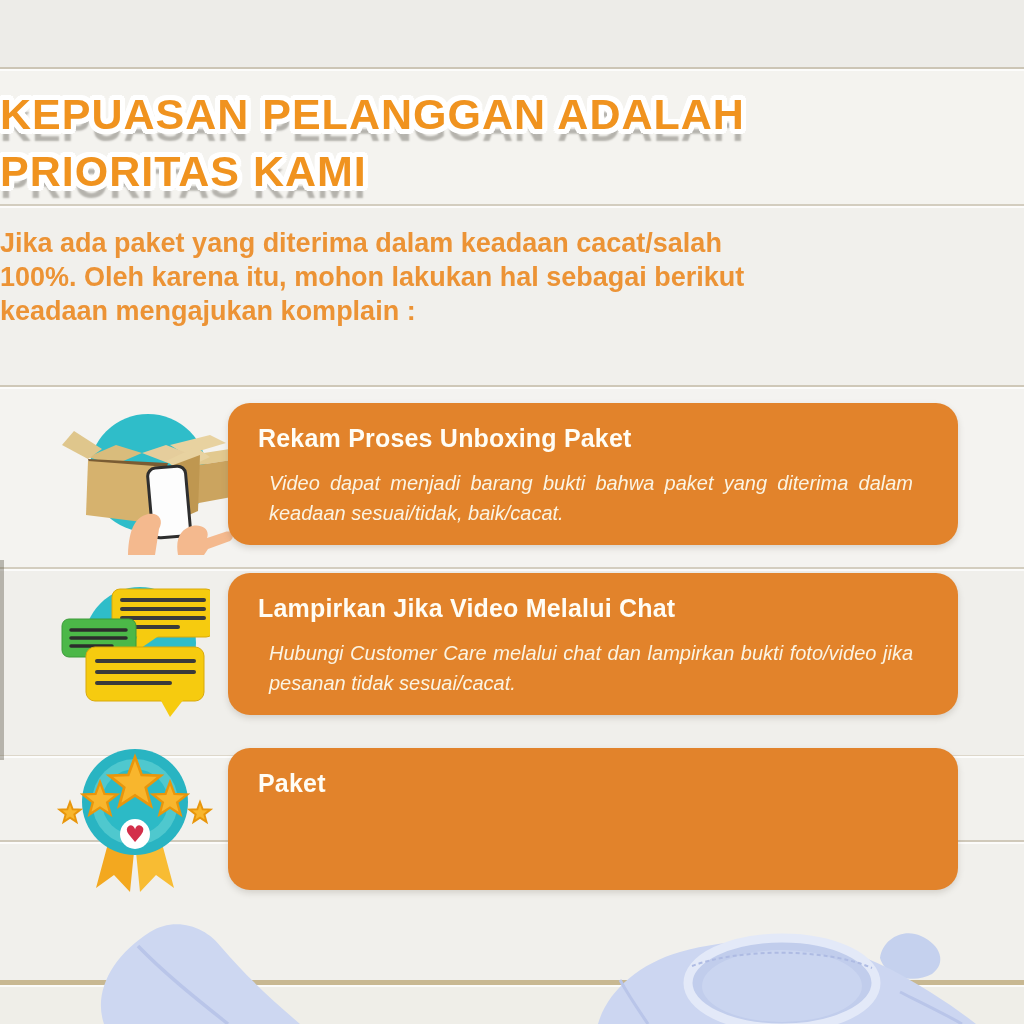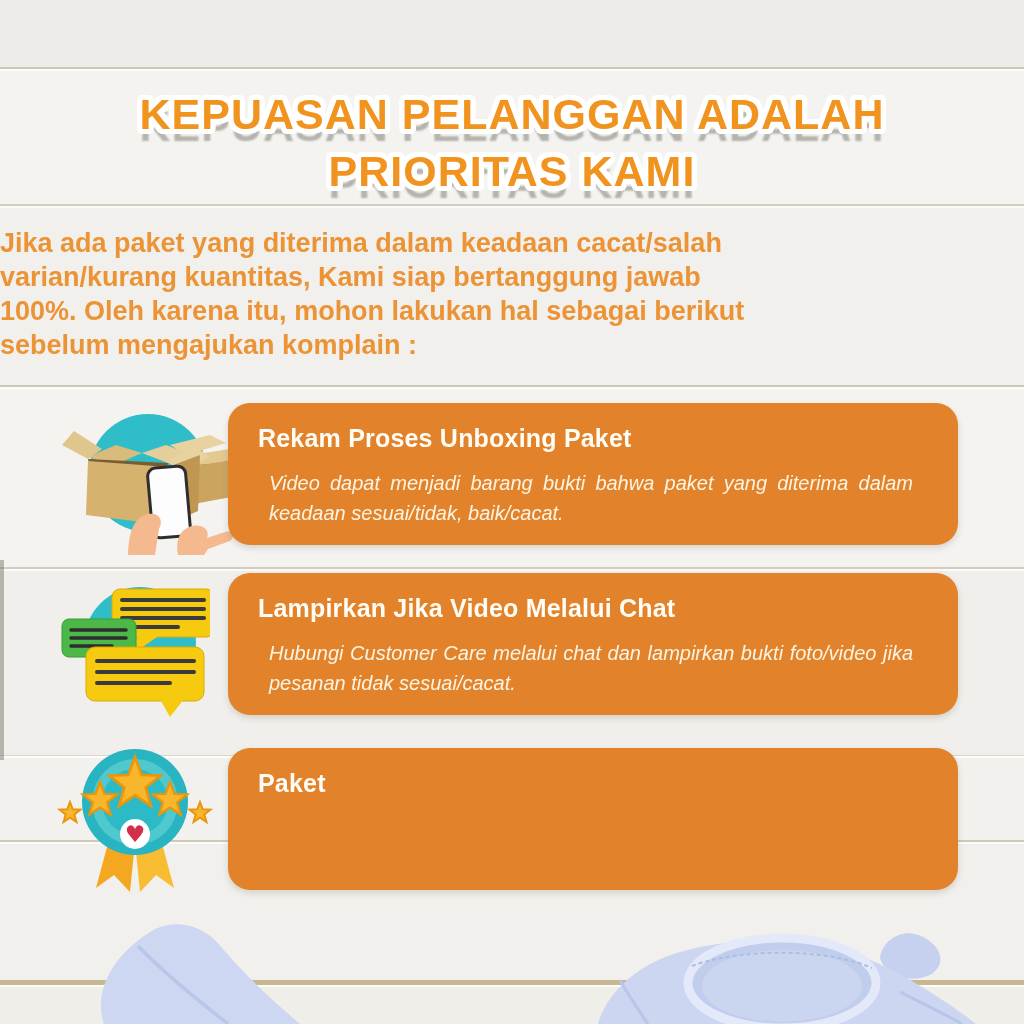--- a/index.html
+++ b/index.html
@@ -12,21 +12,21 @@
   .p2{top:67px;height:137px;background:#f4f3ef;border-top:2px solid #ccc5b5;}
   .p3{top:204px;height:181px;background:#f1f0ec;border-top:2px solid #d3cdbf;}
   .p4{top:385px;height:182px;background:#f4f3f0;border-top:2px solid #cfc8b8;}
   .p5{top:567px;height:188px;background:#f0efeb;border-top:2px solid #d3cdbf;}
   .p6{top:755px;height:85px;background:#f2f1ed;border-top:1px solid #ddd7ca;}
   .p7{top:840px;height:140px;background:#f1f0ec;border-top:2px solid #d0c9ba;}
   .p8{top:980px;height:44px;background:#efeee8;border-top:5px solid #c8b892;}
   .edge-shadow{position:absolute;left:0;top:560px;width:4px;height:200px;background:rgba(95,90,75,.4);}
 
   
-  .title{position:absolute;top:86px;left:0;width:100%;text-align:center;
+  .title{position:absolute;top:86px;left:0;width:100%;text-align:left;
     font-size:43px;font-weight:bold;letter-spacing:1px;color:#F0931F;line-height:57px;
     text-shadow:
       -5px 0 0 #fff,5px 0 0 #fff,0 -5px 0 #fff,0 5px 0 #fff,
       -4px -4px 0 #fff,4px -4px 0 #fff,-4px 4px 0 #fff,4px 4px 0 #fff,
       -2px -5px 0 #fff,2px -5px 0 #fff,-2px 5px 0 #fff,2px 5px 0 #fff,
       -5px -2px 0 #fff,5px -2px 0 #fff,-5px 2px 0 #fff,5px 2px 0 #fff,
       0 12px 2px #b5b3ad;}
 
   
   .intro{position:absolute;top:226px;left:0;width:100%;text-align:left;
@@ -76,23 +76,22 @@
     <path d="M900,92 C920,102 945,114 962,124" stroke="#B9C5E9" stroke-width="3" fill="none"></path>
   </svg>
 
   <div class="title">
     <div>KEPUASAN PELANGGAN ADALAH</div>
     <div>PRIORITAS KAMI</div>
   </div>
 
   <div class="intro">
     <div>Jika ada paket yang diterima dalam keadaan cacat/salah</div>
-    <div>varian/kurang kuantitas, Kami siap bertanggung jawab</div>
     <div>100%. Oleh karena itu, mohon lakukan hal sebagai berikut</div>
-    <div>sebelum mengajukan komplain :</div>
+    <div>keadaan mengajukan komplain :</div>
   </div>
 
   <div class="icon-wrap iw-1">
     <svg width="175" height="150" viewBox="0 0 175 150">
       <circle cx="90" cy="68" r="59" fill="#2FBDC9"></circle>
 
       <polygon points="120,52 197,40 205,50 128,62" fill="#E2C98F"></polygon>
       <polygon points="128,62 205,50 207,86 130,100" fill="#CBA45F"></polygon>
       <polygon points="112,40 152,30 168,38 128,50" fill="#E8D2A0"></polygon>
       <rect x="183" y="64" width="6" height="7" fill="#8A6B3A" transform="rotate(-8 186 67)"></rect>

